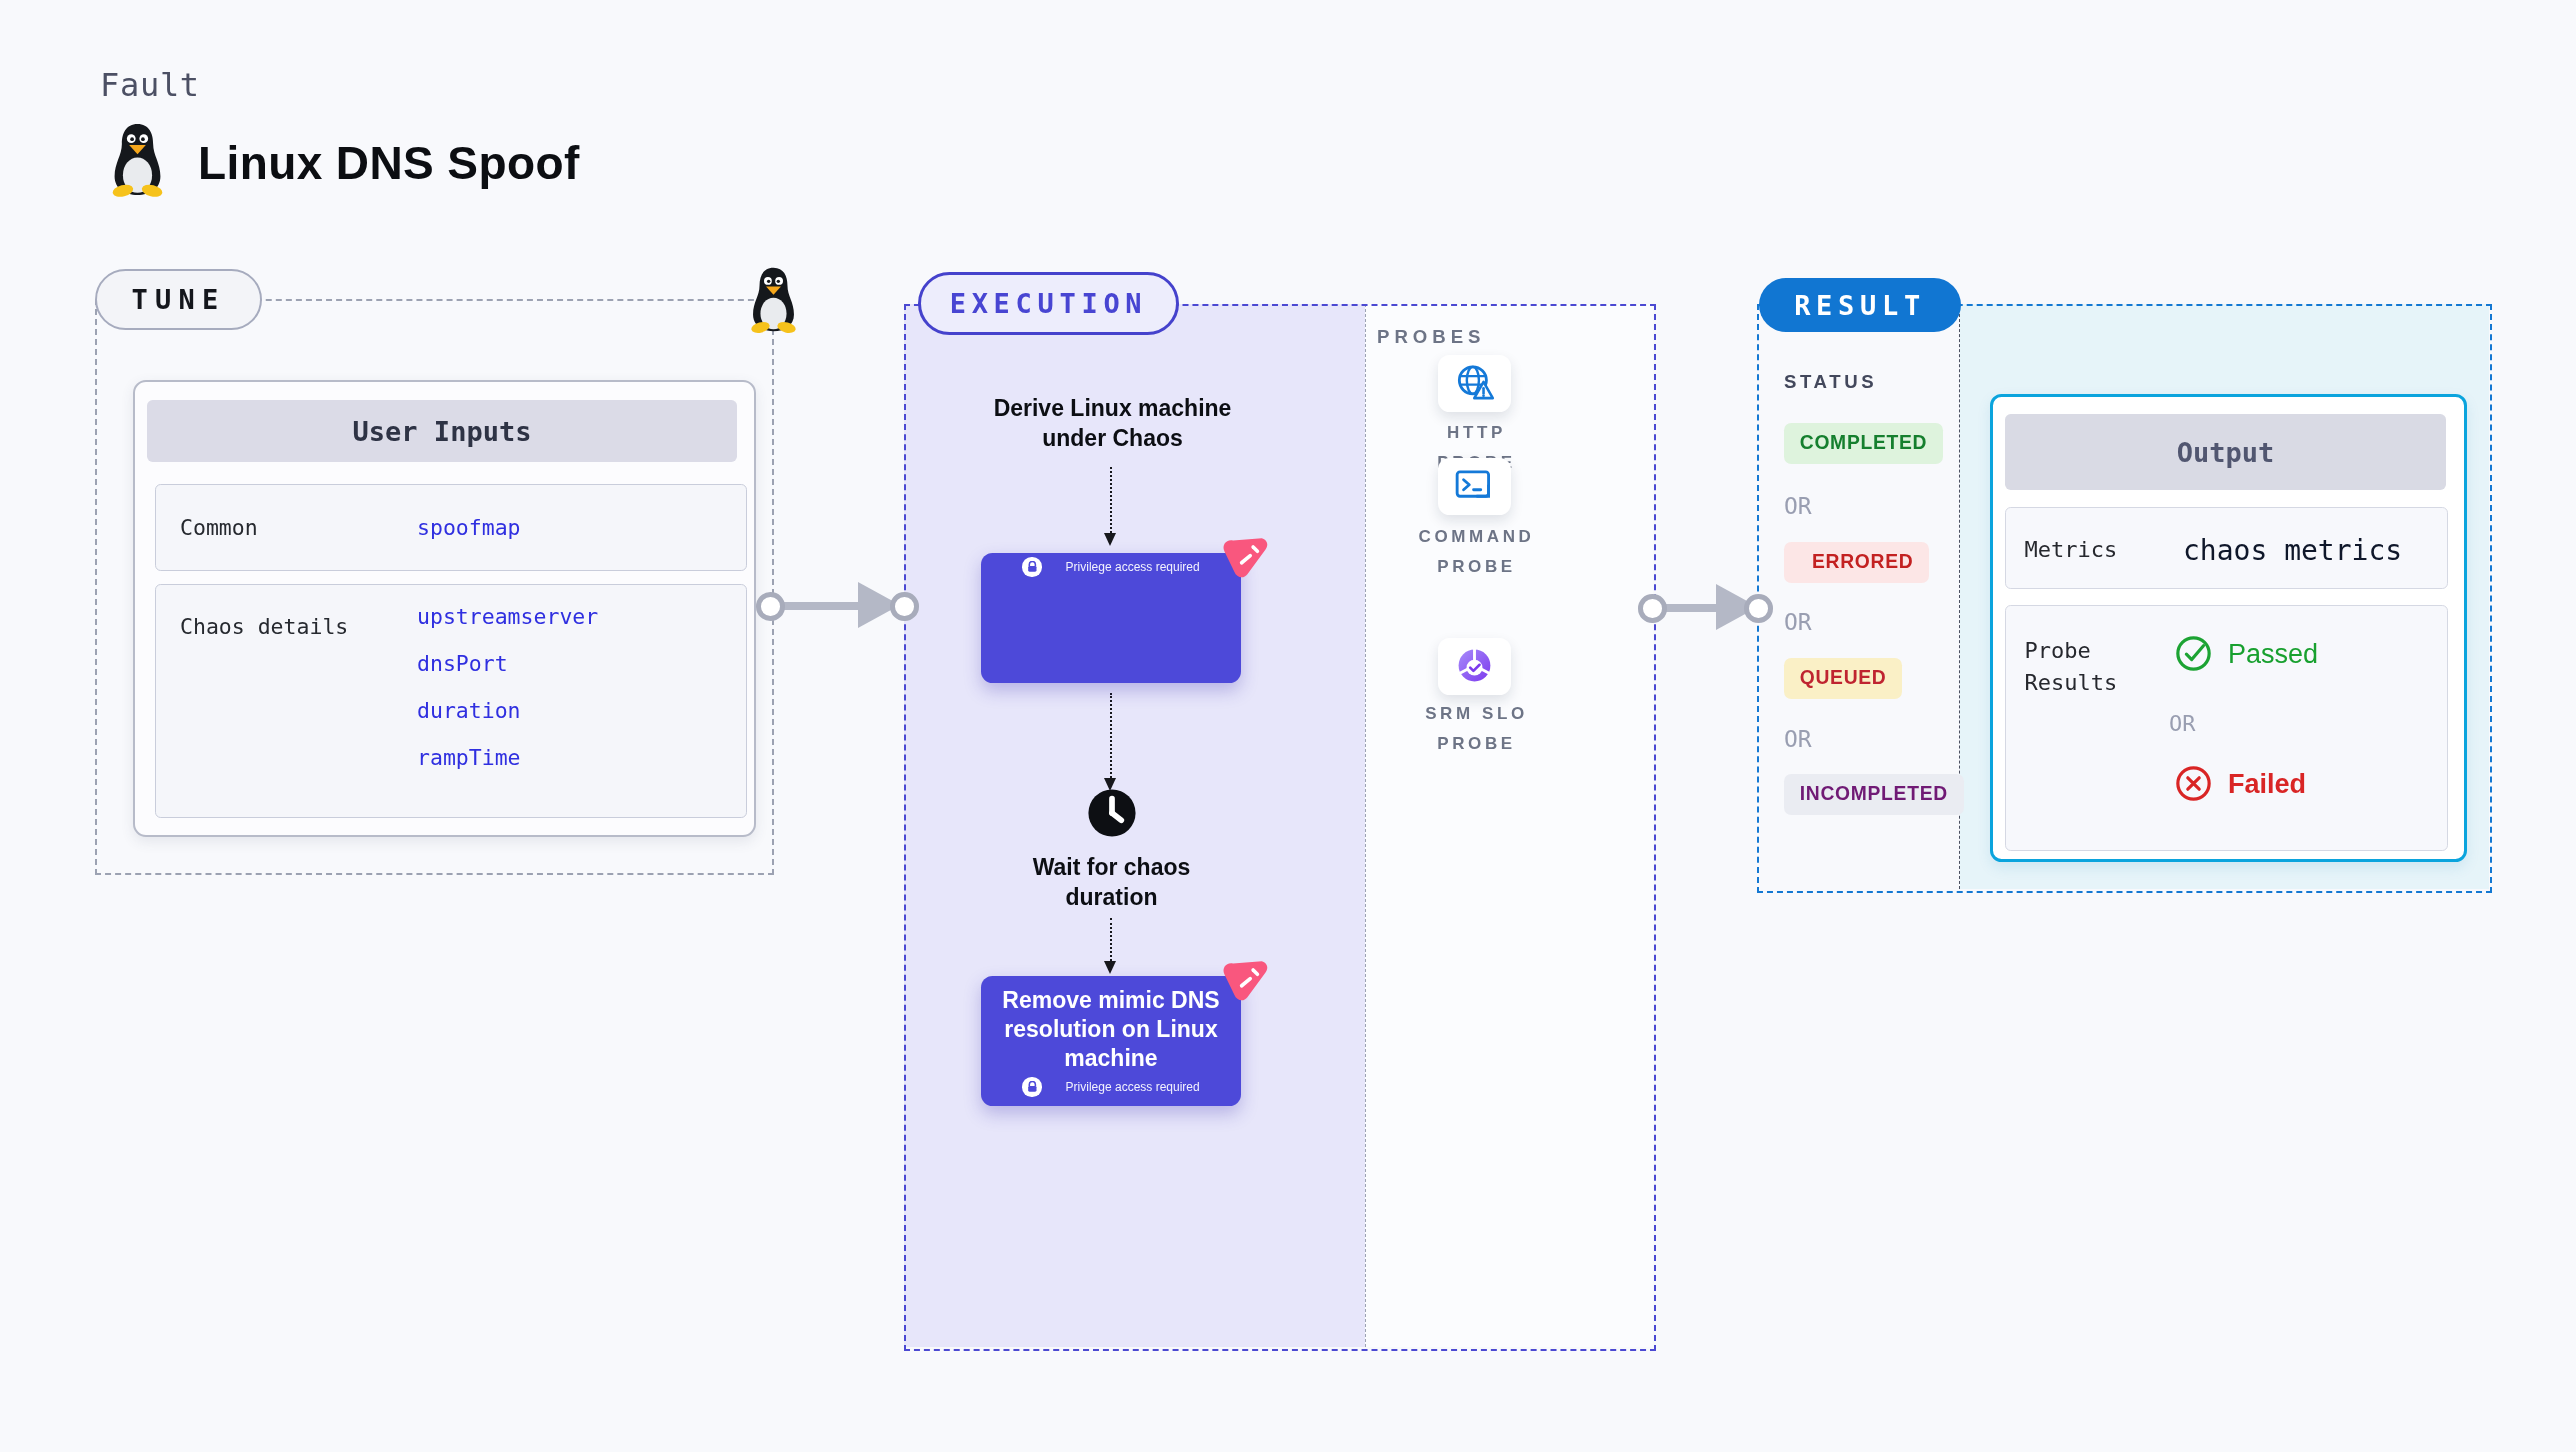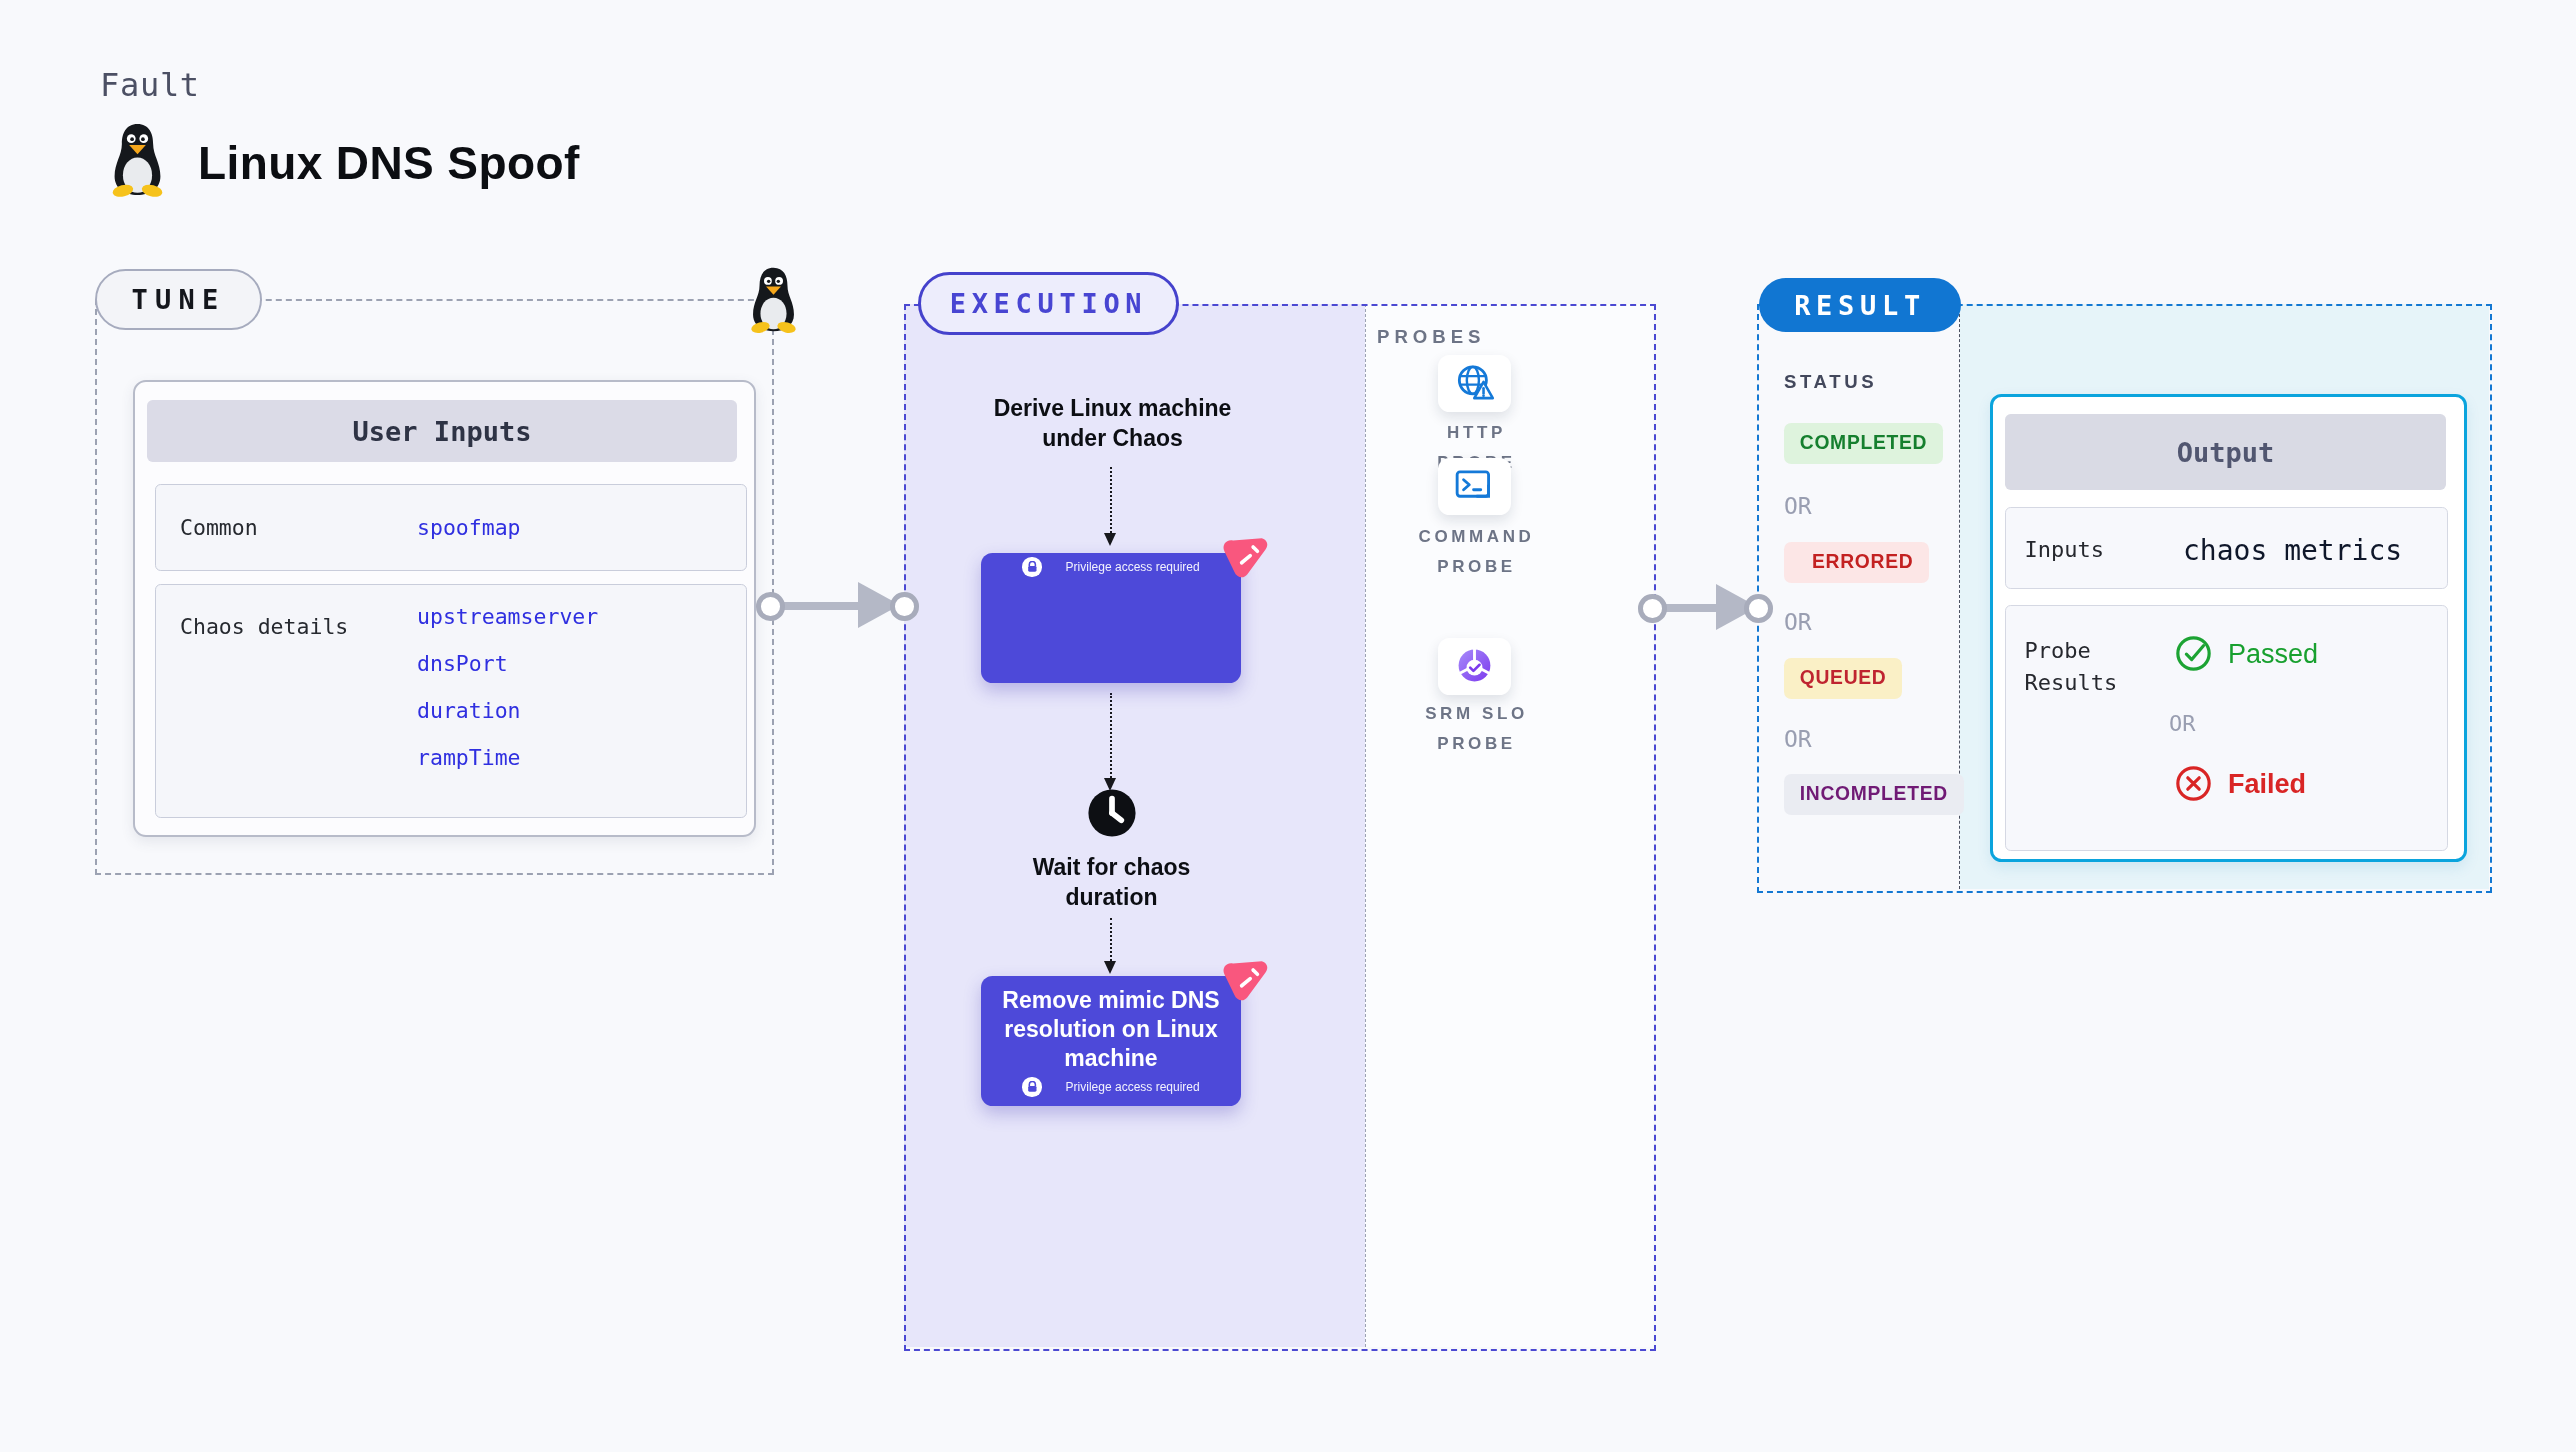--- a/index.html
+++ b/index.html
@@ -278,21 +278,21 @@
 <span class="abs badge badge-errored">ERRORED</span>
 <span class="abs or-sep mono" style="top:609px;">OR</span>
 <span class="abs badge badge-queued">QUEUED</span>
 <span class="abs or-sep mono" style="top:726px;">OR</span>
 <span class="abs badge badge-incompleted">INCOMPLETED</span>
 
 <div class="abs out-card"></div>
 <div class="abs out-head mono">Output</div>
 
 <div class="abs out-row out-row-metrics">
-  <span class="abs out-label mono" style="left:18.6px;top:26px;">Inputs</span>
+  <span class="abs out-label mono" style="left:18.6px;top:26px;">Metrics</span>
   <span class="abs out-value mono" style="left:177px;top:26px;">chaos metrics</span>
 </div>
 
 <div class="abs out-row out-row-probe">
   <span class="abs out-label mono" style="left:18.6px;top:29px;width:115px;">Probe Results</span>
 
   <span class="abs" style="left:169px;top:29px;">
     <svg width="37" height="37" viewBox="0 0 52 52">
       <circle cx="26" cy="26" r="22" fill="none" stroke="#1CA333" stroke-width="4.5"></circle>
       <path d="M16 27 L23.5 34.5 L40 15" fill="none" stroke="#1CA333" stroke-width="4.5" stroke-linecap="round" stroke-linejoin="round"></path>

